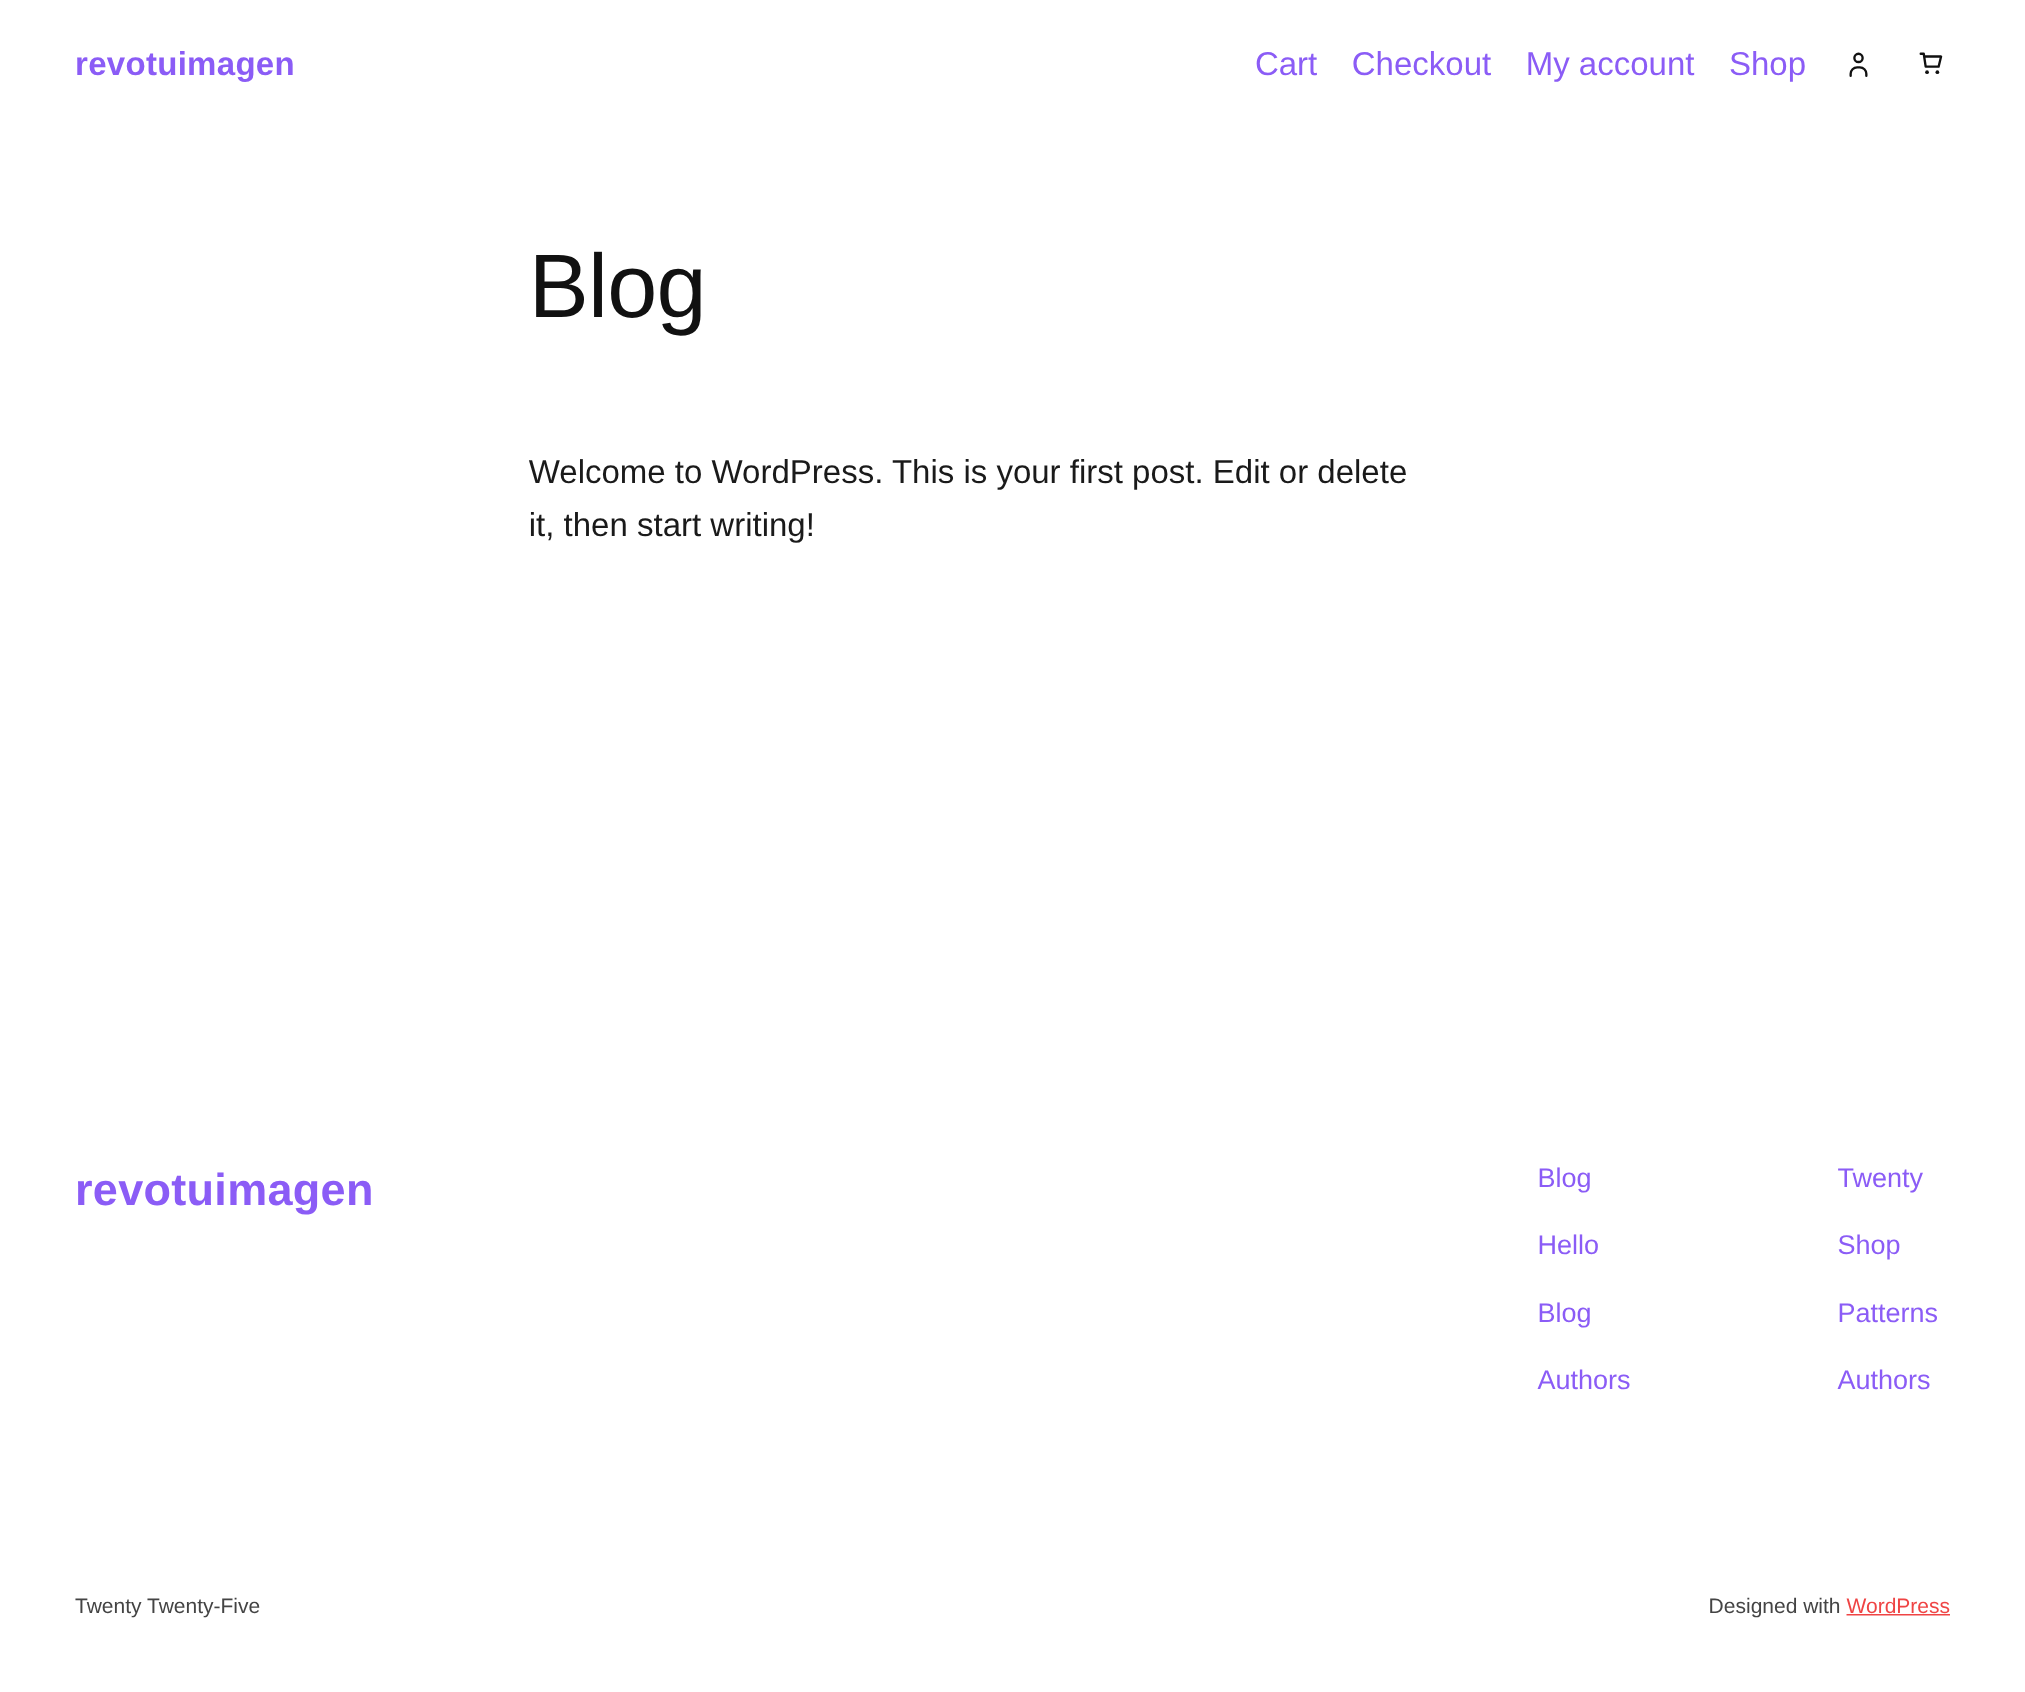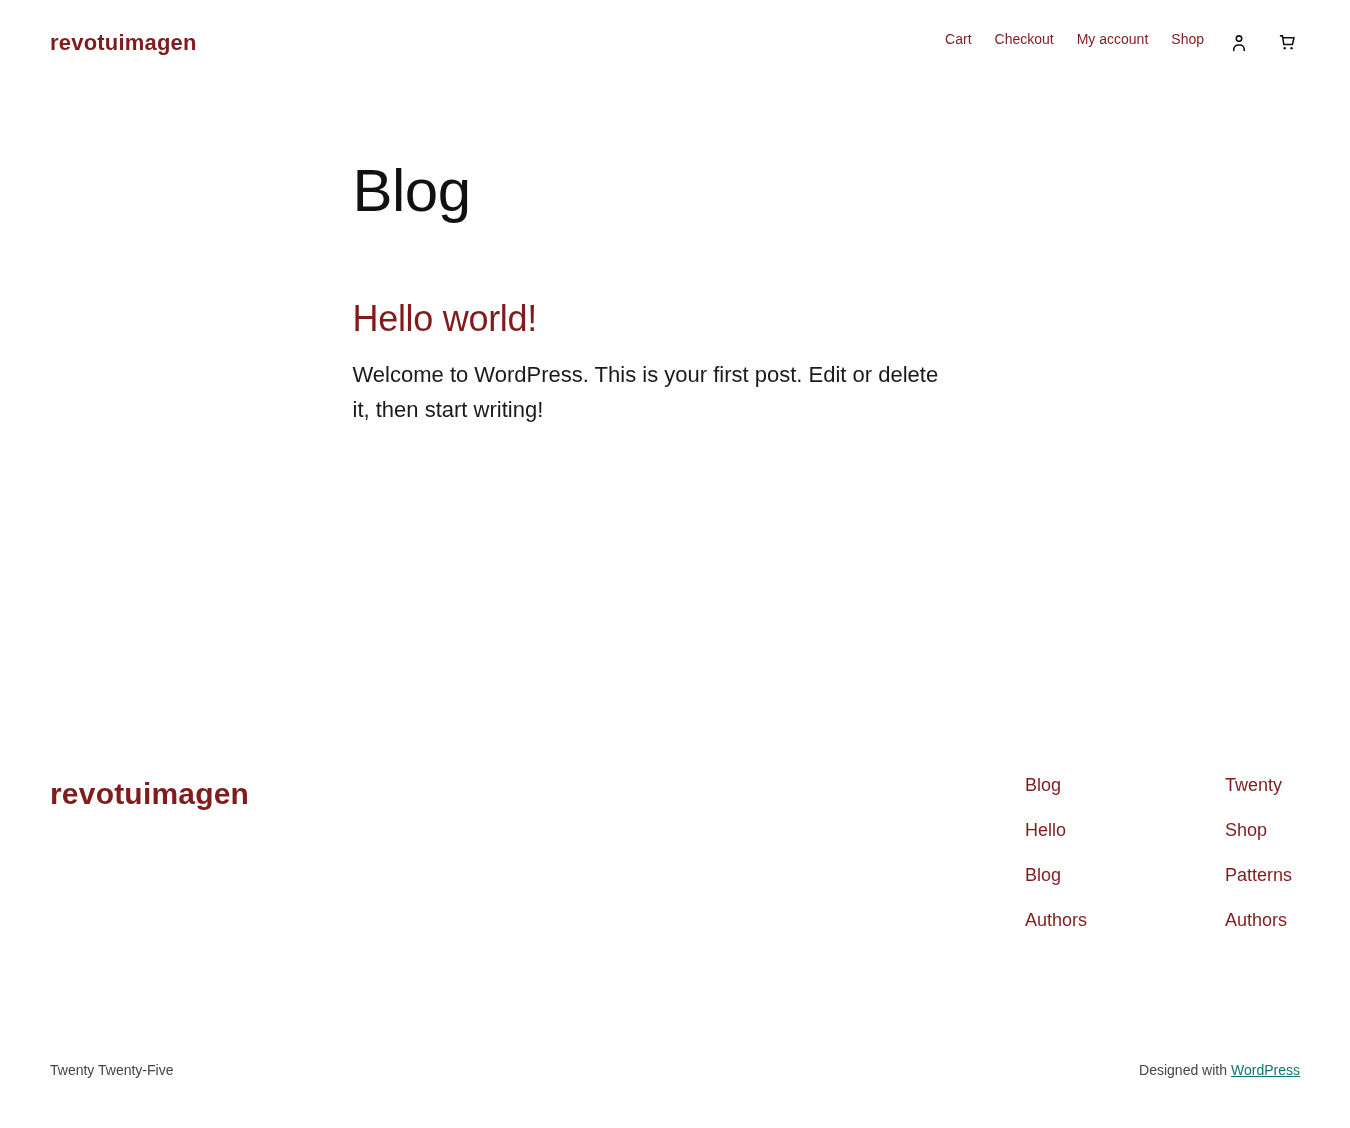--- a/index.html
+++ b/index.html
@@ -7,38 +7,39 @@
   body {
     width: 1350px;
     height: 1128px;
     background: #ffffff;
     color: #111111;
     font-family: "Liberation Sans", sans-serif;
     display: flex;
     flex-direction: column;
     overflow: hidden;
   }
-  a { color: #7f1d1d; text-decoration: none; cursor: pointer; }
+  a { color: #8b5cf6; text-decoration: none; cursor: pointer; }
 
   
   .site-header {
     display: flex;
     justify-content: space-between;
     align-items: center;
     padding: 30px 50px 0 50px;
   }
   .site-title {
     font-size: 22px;
     font-weight: 700;
     letter-spacing: 0.2px;
   }
   .header-nav {
     display: flex;
+    align-items: center;
     gap: 23px;
-    font-size: 14px;
+    font-size: 22px;
   }
   .icon-btn {
     display: inline-flex;
     align-items: center;
     justify-content: center;
     width: 24px;
     height: 24px;
   }
   .icon-btn svg { width: 22px; height: 22px; }
   .icon-gap { margin-left: 2px; }
@@ -109,21 +110,21 @@
   .footer-col-2 { width: 75px; }
   .footer-bottom {
     display: flex;
     justify-content: space-between;
     align-items: flex-start;
     margin-top: 106px;
     font-size: 14px;
     color: #444444;
   }
   .footer-bottom a {
-    color: #0f766e;
+    color: #ef4444;
     text-decoration: underline;
     margin-top: 44px;
   }
   .designed-prefix { margin-right: 4px; }
 </style>
 </head>
 <body>
 
 <header class="site-header">
   <a class="site-title">revotuimagen</a>
@@ -144,21 +145,20 @@
         <circle cx="8.4" cy="17.6" r="1.35" fill="#111111" stroke="none"></circle>
         <circle cx="15.9" cy="17.6" r="1.35" fill="#111111" stroke="none"></circle>
       </svg>
     </span>
   </nav>
 </header>
 
 <main class="main-content">
   <h1 class="page-title">Blog</h1>
   <article class="post-item">
-    <h2 class="post-title"><a>Hello world!</a></h2>
     <p class="post-excerpt">Welcome to WordPress. This is your first post. Edit or delete it, then start writing!</p>
   </article>
 </main>
 
 <footer class="site-footer">
   <div class="footer-top">
     <a class="footer-site-title">revotuimagen</a>
     <div class="footer-nav">
       <ul class="footer-col-1">
         <li><a>Blog</a></li>

